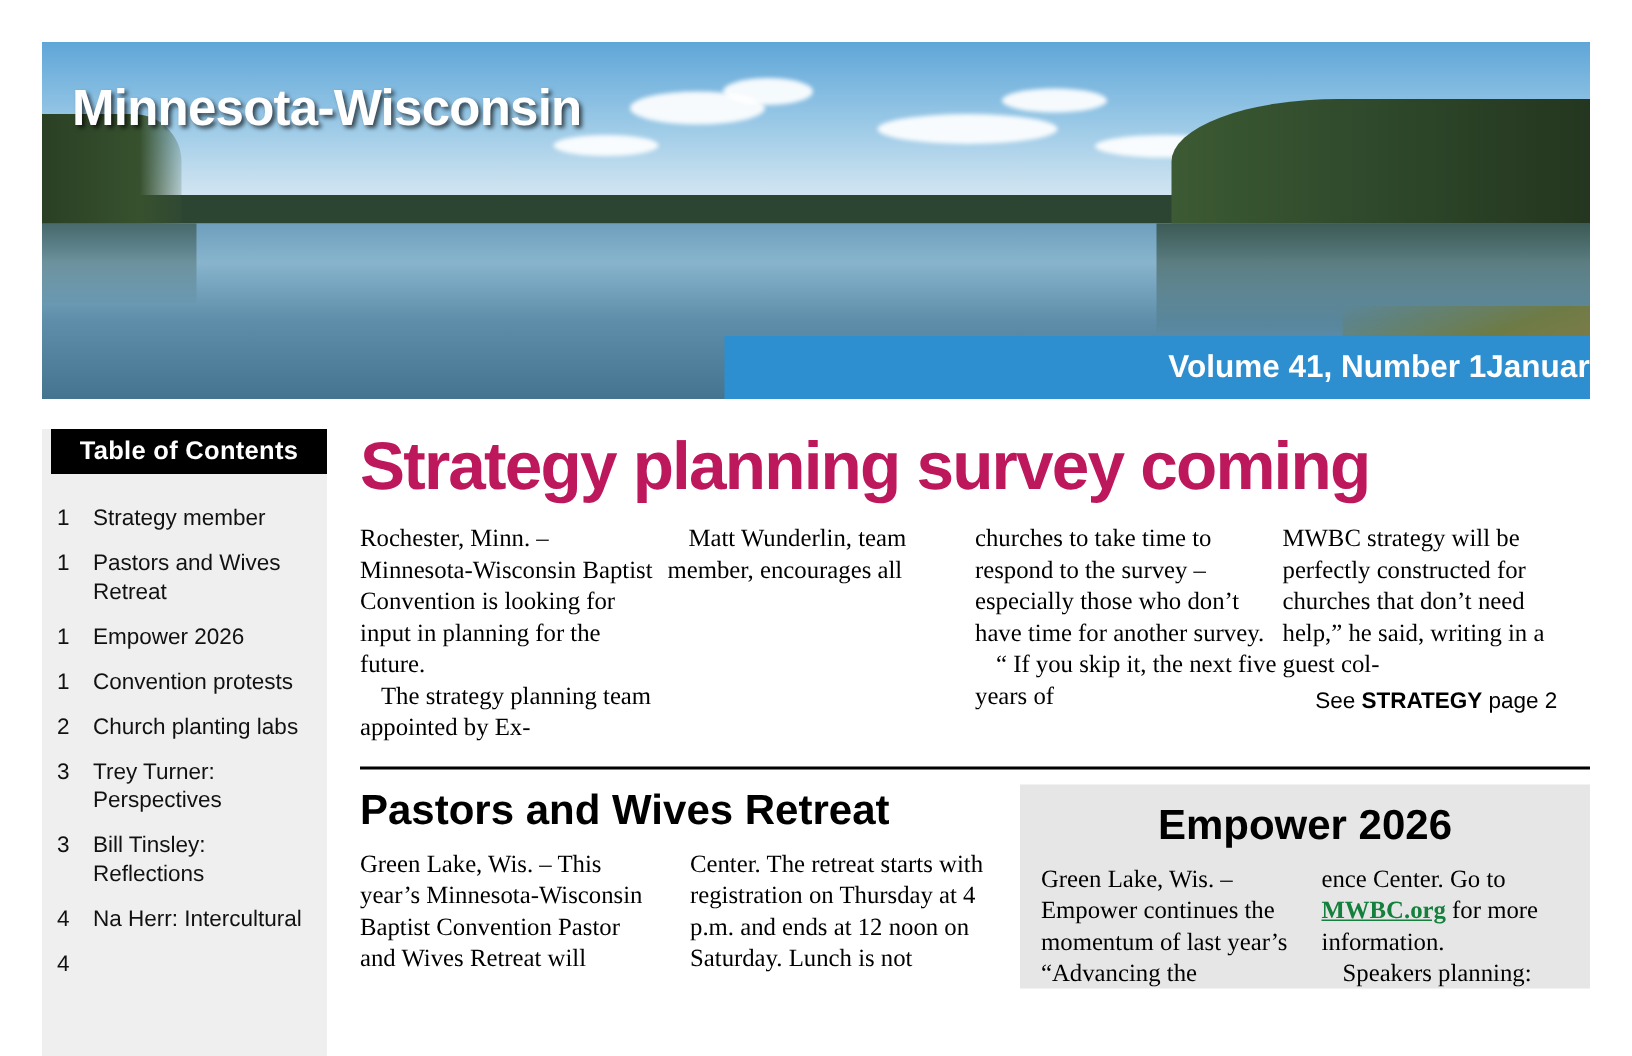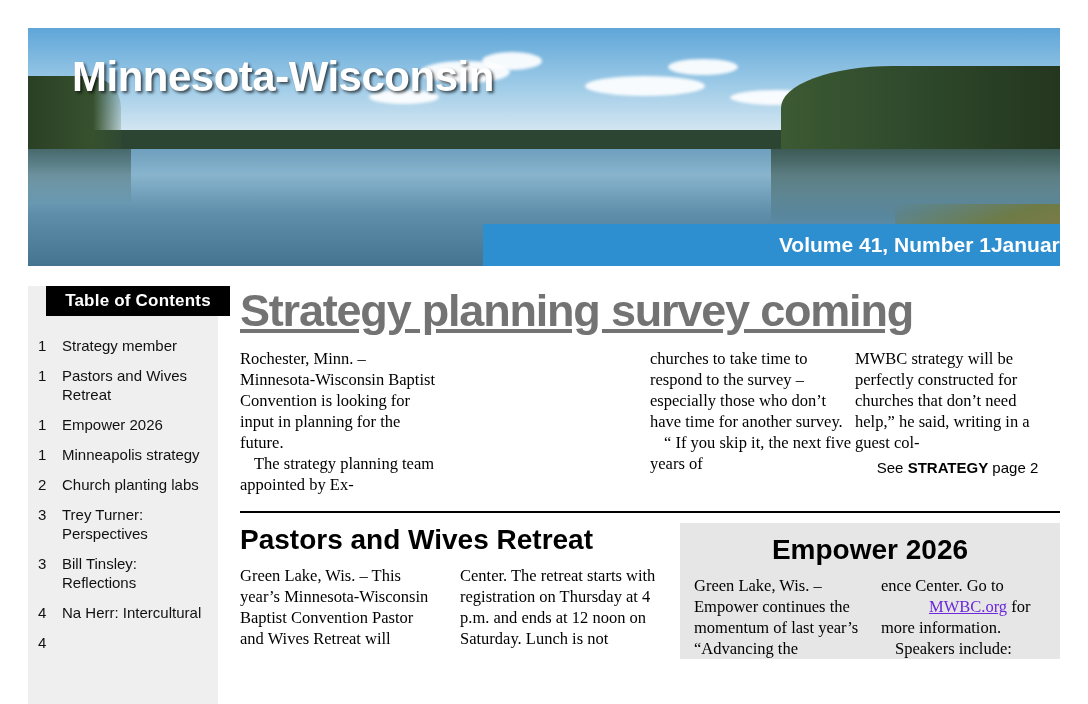--- a/index.html
+++ b/index.html
@@ -107,25 +107,25 @@
     position: absolute;
     right: 0;
     bottom: 0;
     width: 16%;
     height: 26%;
     background: linear-gradient(to top left, #8f7c4a 0%, #6e7b46 55%, rgba(110,123,70,0) 100%);
   }
 
   .mast-title {
     position: absolute;
-    left: 44px;
+    left: 20px;
     top: 25px;
     font-family: "Liberation Sans", sans-serif;
     font-weight: bold;
-    font-size: 42px;
+    font-size: 34px;
     color: #ffffff;
     letter-spacing: -0.5px;
     text-shadow: 2px 2px 3px rgba(0,0,0,0.65);
     white-space: nowrap;
   }
   .mast-word {
     position: absolute;
     left: 28px;
     top: 58px;
     font-family: "Liberation Sans", sans-serif;
@@ -177,21 +177,20 @@
     height: 30px;
     background: #000;
     color: #fff;
     font-family: "Liberation Sans", sans-serif;
     font-weight: bold;
     font-size: 17px;
     display: flex;
     align-items: center;
     justify-content: center;
     letter-spacing: 0.2px;
-    margin-left: 12px;
   }
   .toc-list {
     position: absolute;
     left: 0;
     top: 50px;
     right: 0;
     padding: 0;
     margin: 0;
     list-style: none;
   }
@@ -223,24 +222,23 @@
     width: 820px;
     bottom: 0;
   }
 
   .headline {
     font-family: "Liberation Sans", sans-serif;
     font-weight: bold;
     font-size: 45px;
     line-height: 50px;
     letter-spacing: -1.2px;
-    color: #737373;
+    color: #be185d;
     margin: 0 0 12px 0;
     white-space: nowrap;
-    text-decoration: underline;
   }
 
   .cols4 {
     display: flex;
   }
   .col {
     flex: 1;
   }
   .col p {
     margin: 0;
@@ -291,23 +289,22 @@
 
   .cols2 {
     display: flex;
     gap: 22px;
   }
   .cols2 .col p {
     font-size: 16.5px;
     line-height: 21px;
   }
   .link {
-    color: #6d28d9;
-    font-weight: normal;
-    margin-left: 48px;
+    color: #15803d;
+    font-weight: bold;
   }
 </style>
 </head>
 <body>
 
 <div class="page">
 
   <div class="masthead">
     <div class="sky"></div>
 
@@ -344,21 +341,21 @@
       <li class="toc-item">
         <span class="toc-page">1</span>
         <span class="toc-title">Pastors and Wives Retreat</span>
       </li>
       <li class="toc-item">
         <span class="toc-page">1</span>
         <span class="toc-title">Empower 2026</span>
       </li>
       <li class="toc-item">
         <span class="toc-page">1</span>
-        <span class="toc-title">Minneapolis strategy</span>
+        <span class="toc-title">Convention protests</span>
       </li>
       <li class="toc-item">
         <span class="toc-page">2</span>
         <span class="toc-title">Church planting labs</span>
       </li>
       <li class="toc-item">
         <span class="toc-page">3</span>
         <span class="toc-title">Trey Turner: Perspectives</span>
       </li>
       <li class="toc-item">
@@ -378,20 +375,21 @@
   <div class="main">
 
     <h1 class="headline">Strategy planning survey coming</h1>
 
     <div class="cols4">
       <div class="col">
         <p>Rochester, Minn. – Minnesota-Wisconsin Baptist Convention is looking for input in planning for the future.</p>
         <p class="indent">The strategy planning team appointed by Ex-</p>
       </div>
       <div class="col">
+        <p class="indent">Matt Wunderlin, team member, encourages all</p>
       </div>
       <div class="col">
         <p>churches to take time to respond to the survey – especially those who don’t have time for another survey.</p>
         <p class="indent">“ If you skip it, the next five years of</p>
       </div>
       <div class="col">
         <p>MWBC strategy will be perfectly constructed for churches that don’t need help,” he said, writing in a guest col-</p>
         <div class="jump">
           <span>See </span><b>STRATEGY</b><span> page 2</span>
         </div>
@@ -415,20 +413,20 @@
       </div>
 
       <div class="lower-right">
         <h2 class="sub-headline center">Empower 2026</h2>
         <div class="cols2">
           <div class="col">
             <p>Green Lake, Wis. – Empower continues the momentum of last year’s “Advancing the</p>
           </div>
           <div class="col">
             <p><span>ence Center.  Go to </span><a class="link" href="#">MWBC.org</a><span> for more information.</span></p>
-            <p class="indent">Speakers include:</p>
+            <p class="indent">Speakers planning:</p>
           </div>
         </div>
       </div>
 
     </div>
   </div>
 </div>
 
 </body></html>

